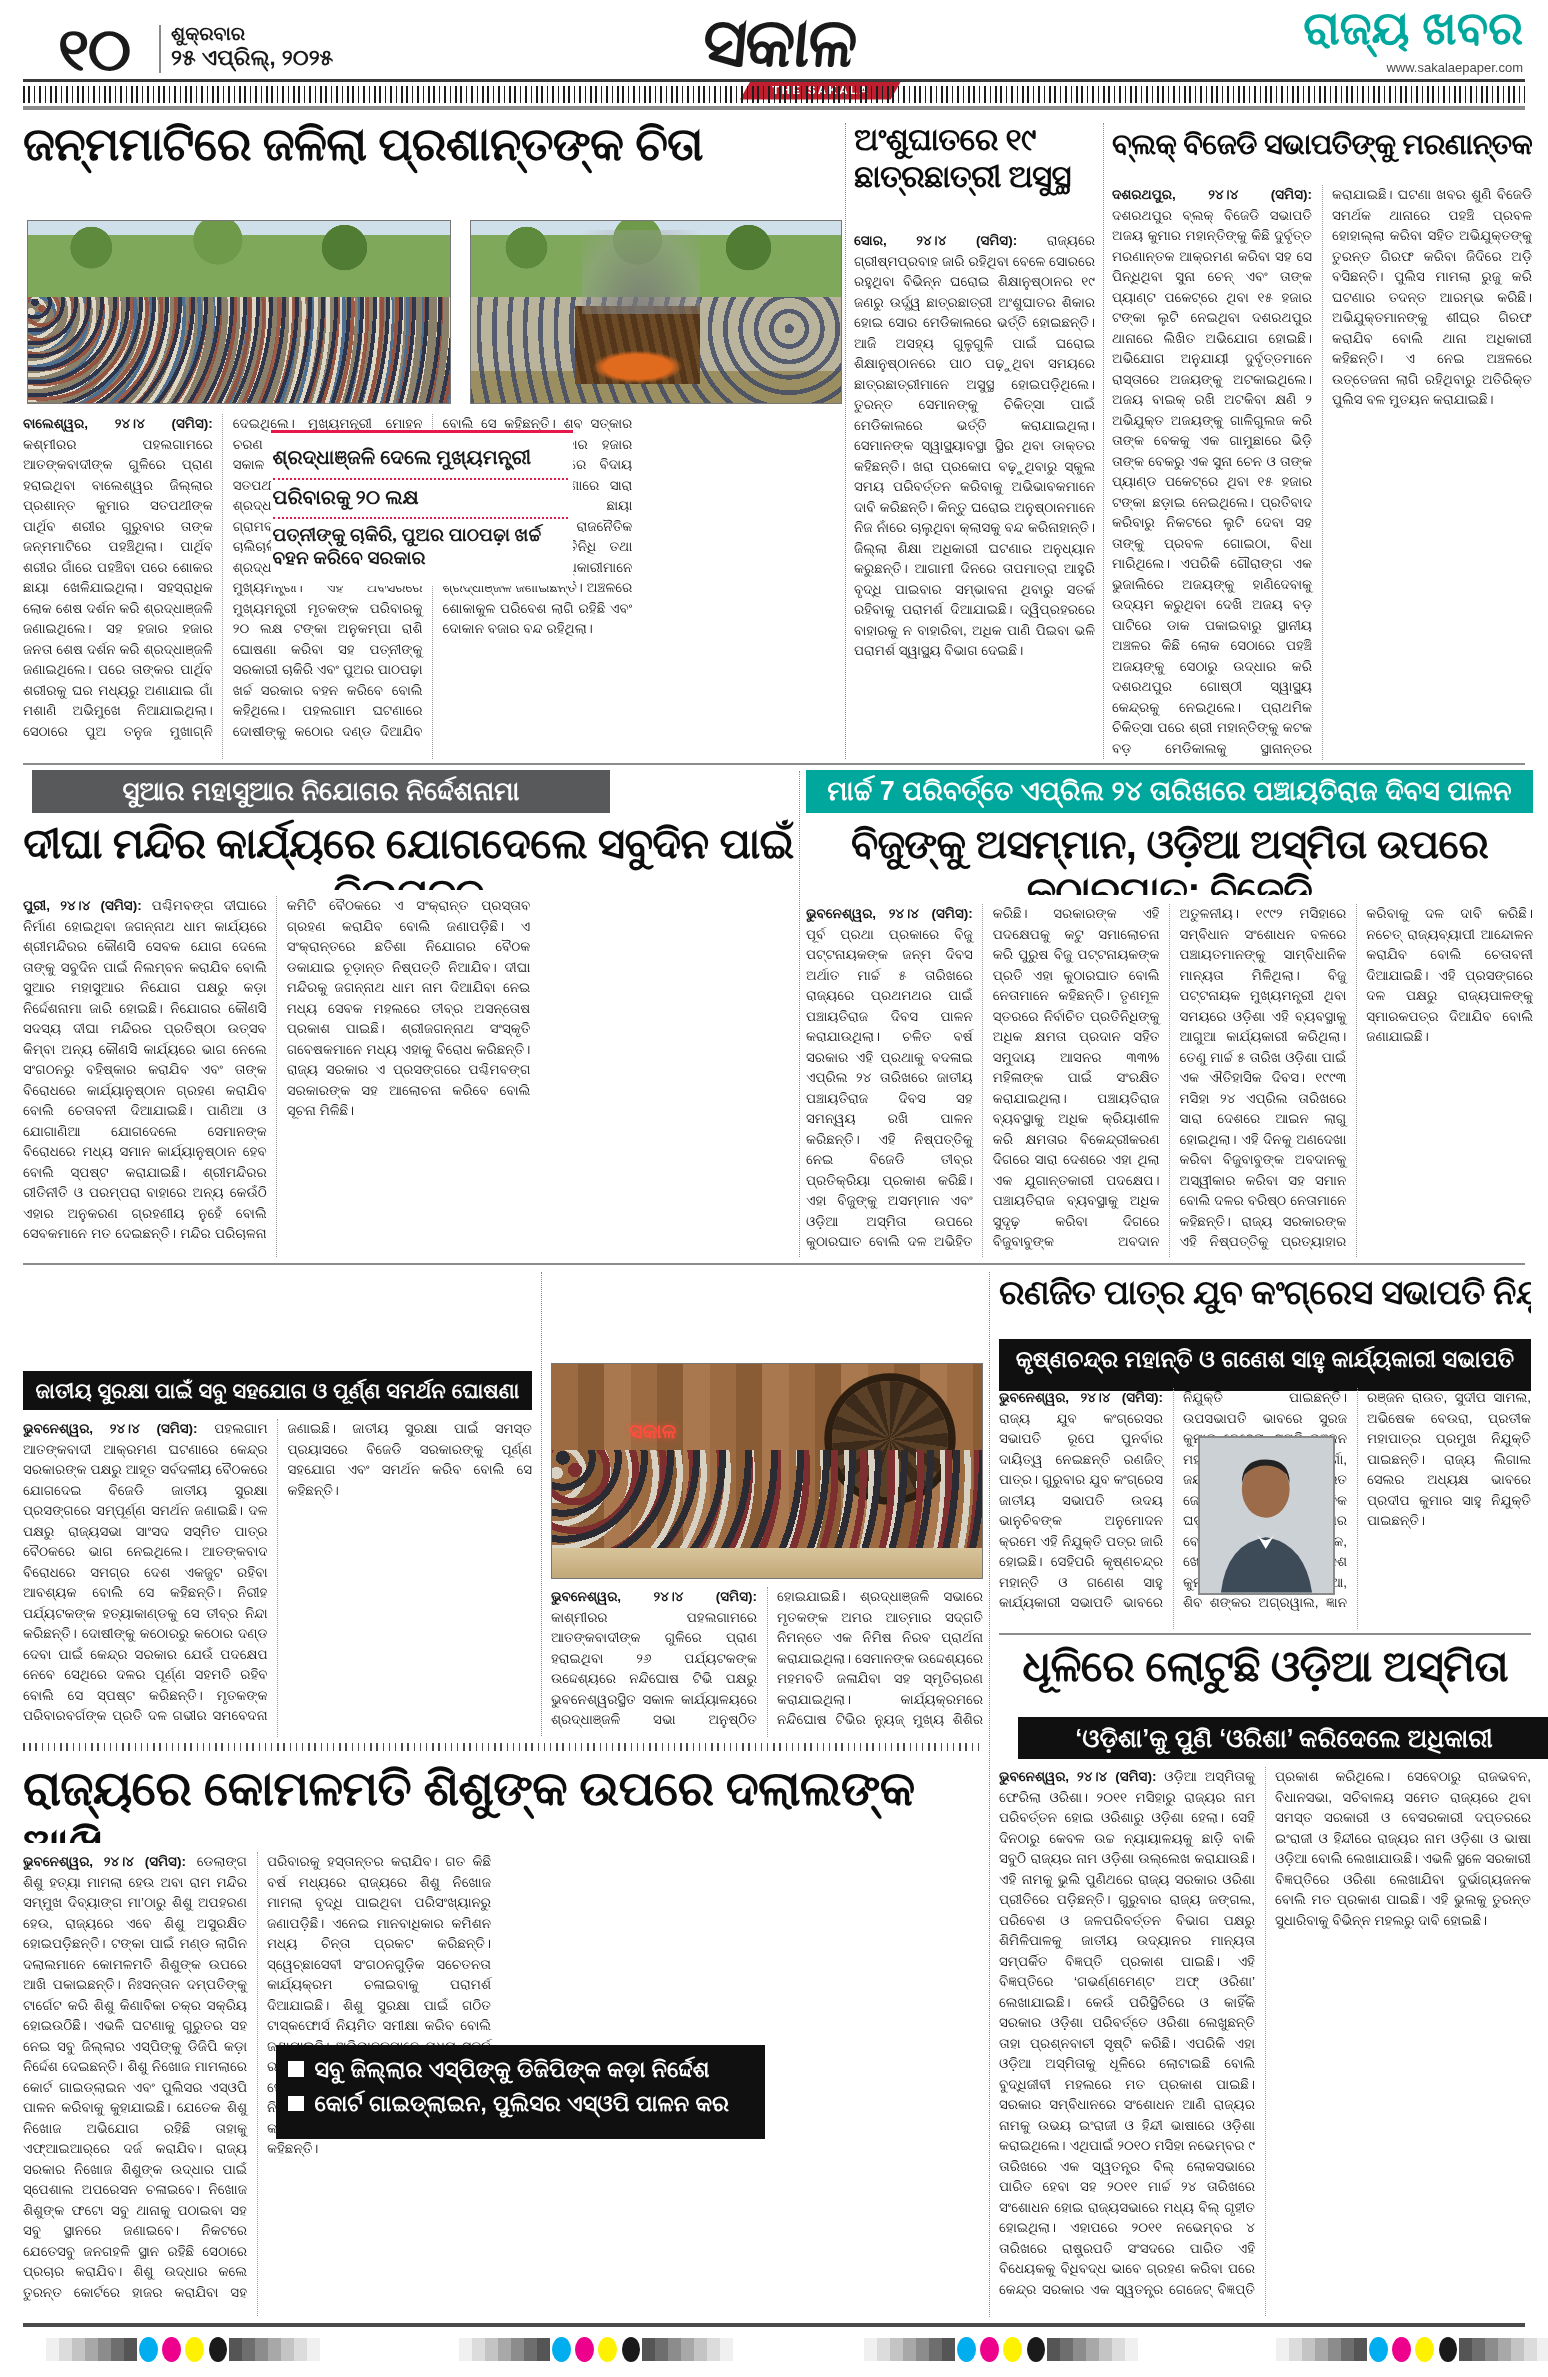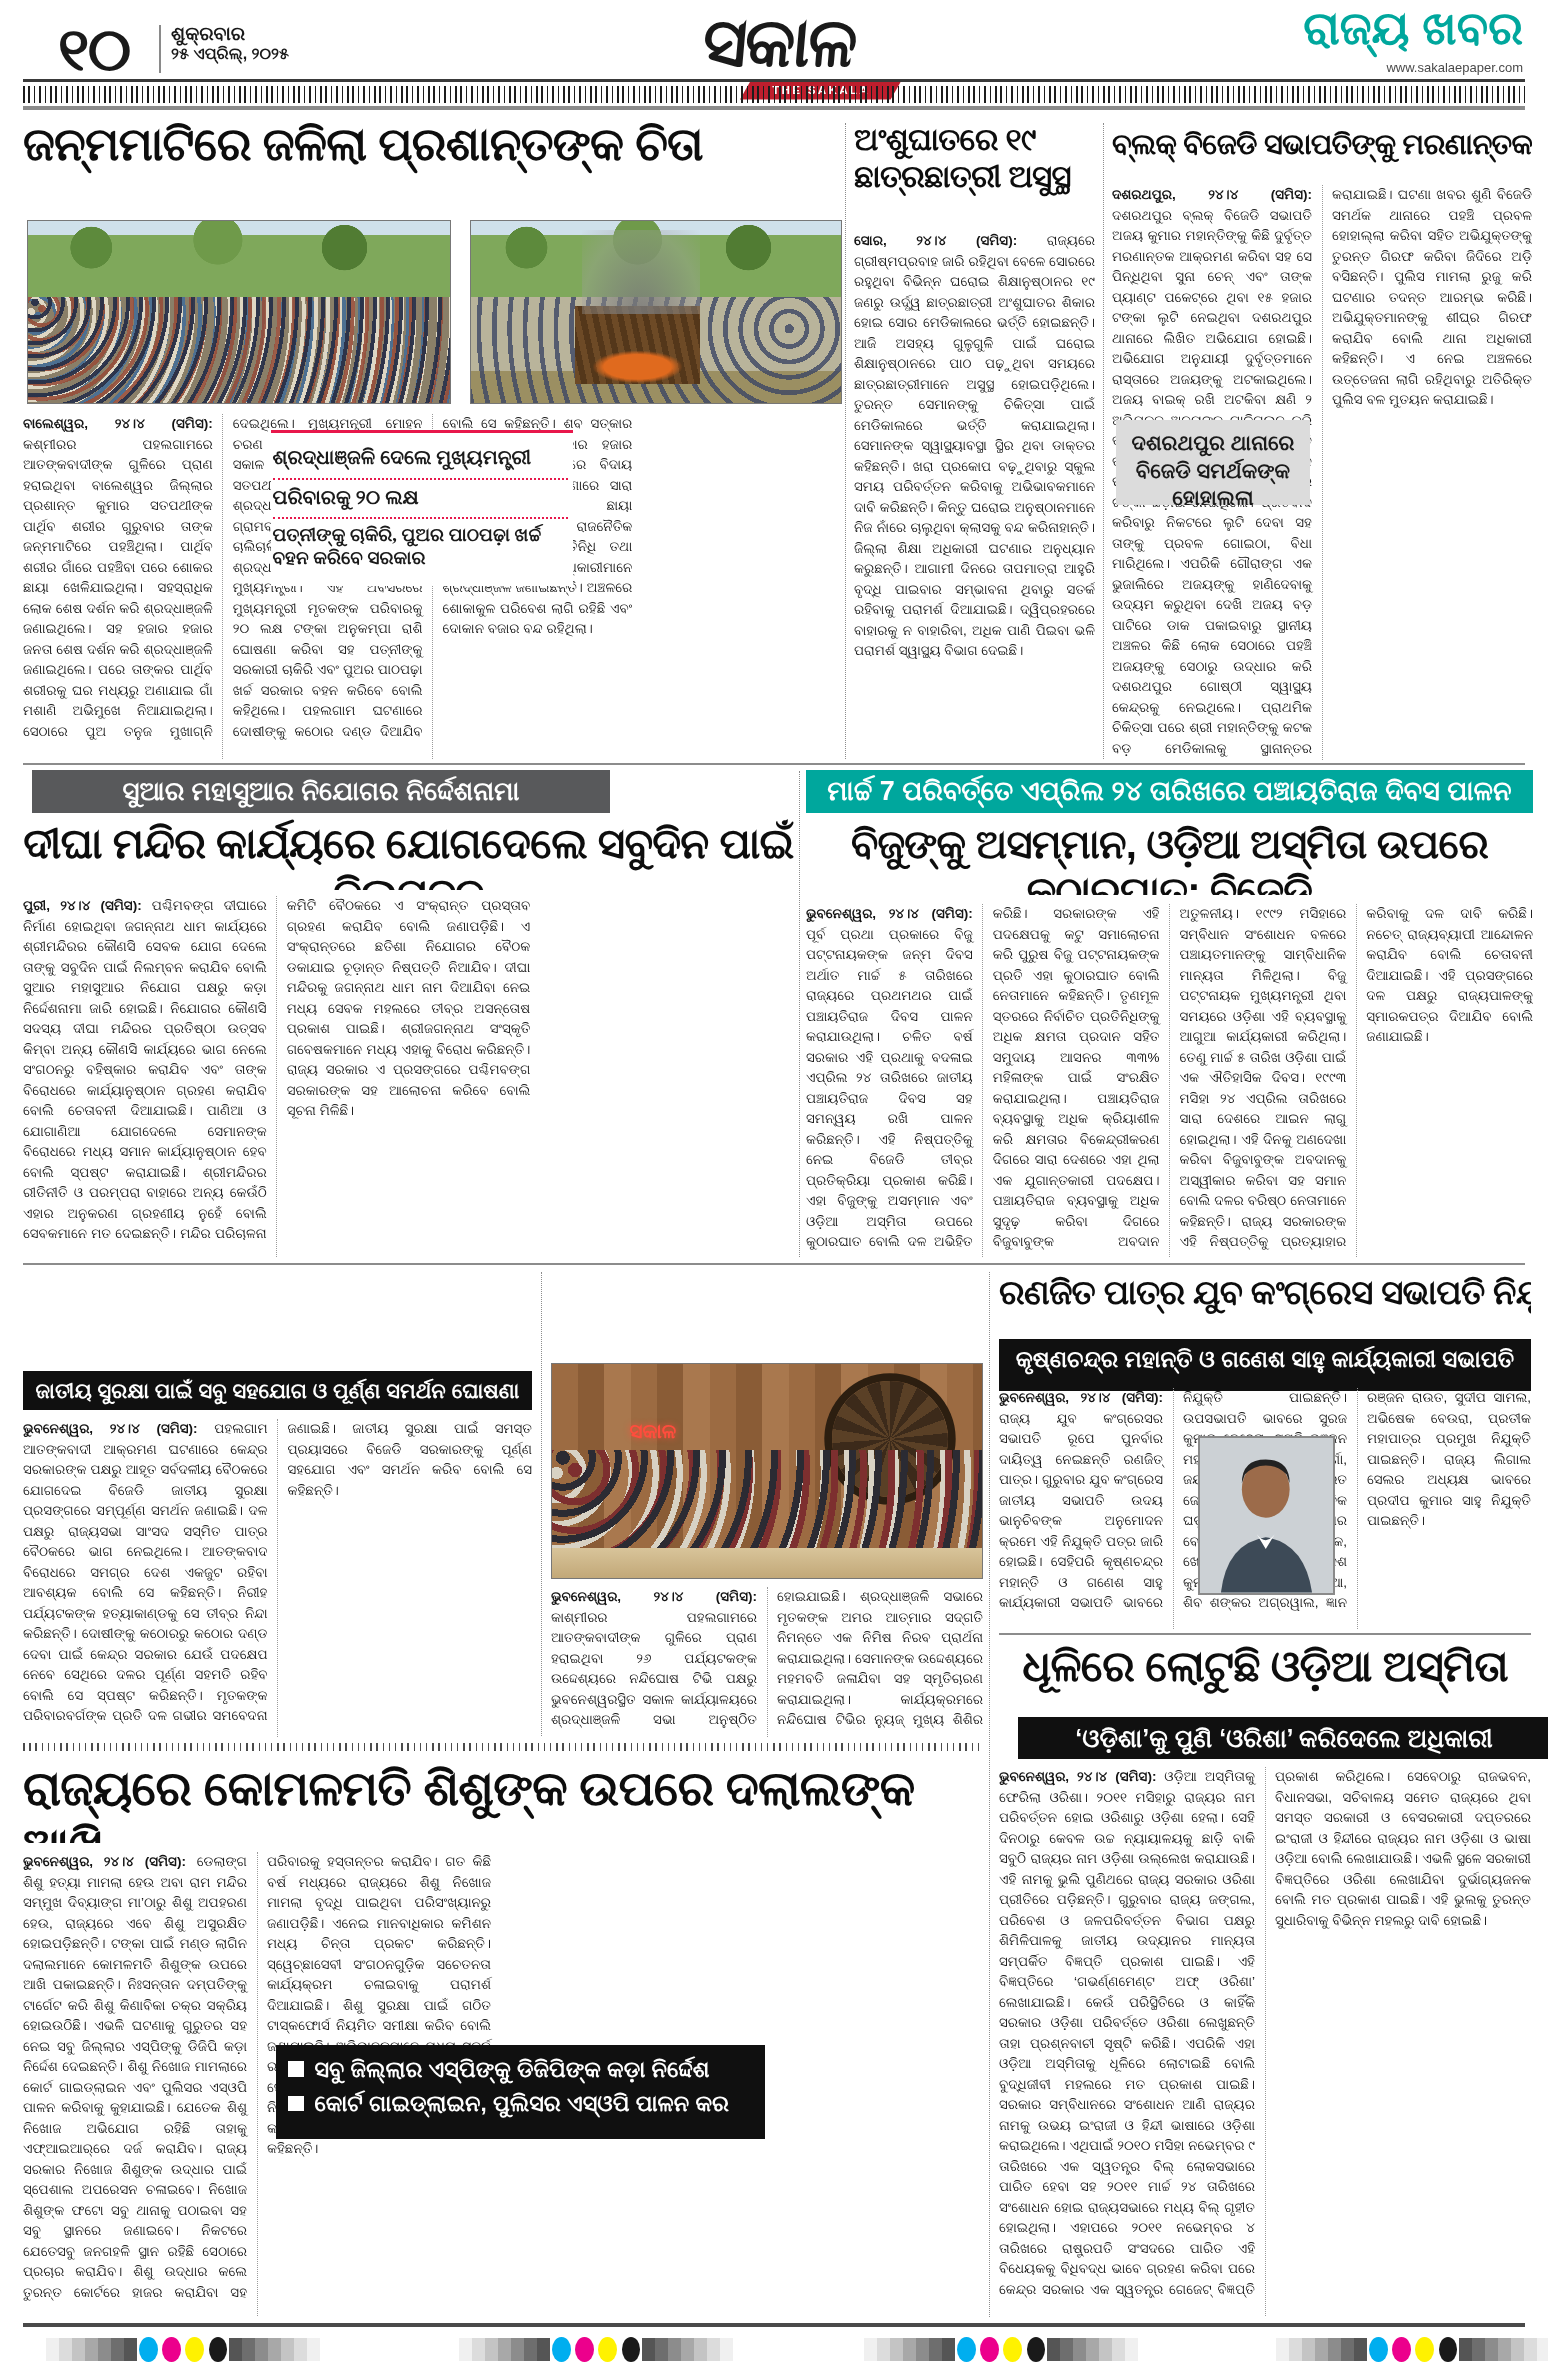--- a/index.html
+++ b/index.html
@@ -8,21 +8,21 @@
     position:relative; width:1548px; height:2377px; margin:0 auto;
     background:#ffffff; overflow:hidden;
     font-family:"Liberation Sans","DejaVu Sans",sans-serif; color:#1a1a1a;
   }
   .abs { position:absolute; }
 
   
   .pageno { font-size:60px; font-weight:800; letter-spacing:-1.5px; }
   .hd-divider { width:1.5px; background:#8a8a8a; }
   .daydate div:first-child { font-size:19px; font-weight:700; }
-  .daydate div:last-child  { font-size:16px; font-weight:800; }
+  .daydate div:last-child  { font-size:22px; font-weight:800; }
   .masthead { font-size:68px; font-weight:800; transform:skewX(-5deg); letter-spacing:-2.3px; white-space:nowrap; }
   .ribbon {
     background:#be1e2d; color:#fff; font-size:11.6px; font-weight:700; letter-spacing:2.3px;
     text-align:center; line-height:20px; clip-path:polygon(7% 0,100% 0,93% 100%,0 100%);
   }
   .section-title { font-size:46px; font-weight:800; color:#00a79d; white-space:nowrap; }
   .website { font-size:13px; color:#4a4a4a; }
   .rule-dark { background:#3a3a3a; }
   .rule-gray { background:#8c8c8c; }
   .ticks { background:repeating-linear-gradient(90deg,#1c1c1c 0 1.5px,transparent 1.5px 5.4px); }
@@ -153,21 +153,20 @@
   <div class="abs body-text" style="left:854px; top:231px; width:241px; height:528px;">
     <span class="dateline">ସୋର, ୨୪।୪ (ସମିସ):</span>
     <span>ରାଜ୍ୟରେ ଗ୍ରୀଷ୍ମପ୍ରବାହ ଜାରି ରହିଥିବା ବେଳେ ସୋରରେ ରହୁଥିବା ବିଭିନ୍ନ ଘରୋଇ ଶିକ୍ଷାନୁଷ୍ଠାନର ୧୯ ଜଣରୁ ଉର୍ଦ୍ଧ୍ୱ ଛାତ୍ରଛାତ୍ରୀ ଅଂଶୁଘାତର ଶିକାର ହୋଇ ସୋର ମେଡିକାଲରେ ଭର୍ତ୍ତି ହୋଇଛନ୍ତି। ଆଜି ଅସହ୍ୟ ଗୁଳୁଗୁଳି ପାଇଁ ଘରୋଇ ଶିକ୍ଷାନୁଷ୍ଠାନରେ ପାଠ ପଢ଼ୁଥିବା ସମୟରେ ଛାତ୍ରଛାତ୍ରୀମାନେ ଅସୁସ୍ଥ ହୋଇପଡ଼ିଥିଲେ। ତୁରନ୍ତ ସେମାନଙ୍କୁ ଚିକିତ୍ସା ପାଇଁ ମେଡିକାଲରେ ଭର୍ତ୍ତି କରାଯାଇଥିଲା। ସେମାନଙ୍କ ସ୍ୱାସ୍ଥ୍ୟାବସ୍ଥା ସ୍ଥିର ଥିବା ଡାକ୍ତର କହିଛନ୍ତି। ଖରା ପ୍ରକୋପ ବଢ଼ୁଥିବାରୁ ସ୍କୁଲ ସମୟ ପରିବର୍ତ୍ତନ କରିବାକୁ ଅଭିଭାବକମାନେ ଦାବି କରିଛନ୍ତି। କିନ୍ତୁ ଘରୋଇ ଅନୁଷ୍ଠାନମାନେ ନିଜ ନାଁରେ ଚାଲୁଥିବା କ୍ଲାସକୁ ବନ୍ଦ କରିନାହାନ୍ତି। ଜିଲ୍ଲା ଶିକ୍ଷା ଅଧିକାରୀ ଘଟଣାର ଅନୁଧ୍ୟାନ କରୁଛନ୍ତି। ଆଗାମୀ ଦିନରେ ତାପମାତ୍ରା ଆହୁରି ବୃଦ୍ଧି ପାଇବାର ସମ୍ଭାବନା ଥିବାରୁ ସତର୍କ ରହିବାକୁ ପରାମର୍ଶ ଦିଆଯାଇଛି। ଦ୍ୱିପ୍ରହରରେ ବାହାରକୁ ନ ବାହାରିବା, ଅଧିକ ପାଣି ପିଇବା ଭଳି ପରାମର୍ଶ ସ୍ୱାସ୍ଥ୍ୟ ବିଭାଗ ଦେଇଛି।</span>
   </div>
 
   <div class="abs headline" style="left:1112px; top:127px; width:420px; height:48px; font-size:29px; white-space:nowrap;">ବ୍ଲକ୍ ବିଜେଡି ସଭାପତିଙ୍କୁ ମରଣାନ୍ତକ ଆକ୍ରମଣ</div>
   <div class="abs body-text cols2" style="left:1112px; top:185px; width:420px; height:575px;">
     <span class="dateline">ଦଶରଥପୁର, ୨୪।୪ (ସମିସ):</span>
     <span>ଦଶରଥପୁର ବ୍ଲକ୍ ବିଜେଡି ସଭାପତି ଅଜୟ କୁମାର ମହାନ୍ତିଙ୍କୁ କିଛି ଦୁର୍ବୃତ୍ତ ମରଣାନ୍ତକ ଆକ୍ରମଣ କରିବା ସହ ସେ ପିନ୍ଧିଥିବା ସୁନା ଚେନ୍ ଏବଂ ତାଙ୍କ ପ୍ୟାଣ୍ଟ ପକେଟ୍‌ରେ ଥିବା ୧୫ ହଜାର ଟଙ୍କା ଲୁଟି ନେଇଥିବା ଦଶରଥପୁର ଥାନାରେ ଲିଖିତ ଅଭିଯୋଗ ହୋଇଛି। ଅଭିଯୋଗ ଅନୁଯାୟୀ ଦୁର୍ବୃତ୍ତମାନେ ରାସ୍ତାରେ ଅଜୟଙ୍କୁ ଅଟକାଇଥିଲେ। ଅଜୟ ବାଇକ୍ ରଖି ଅଟକିବା କ୍ଷଣି ୨ ଅଭିଯୁକ୍ତ ଅଜୟଙ୍କୁ ଗାଳିଗୁଲଜ କରି ତାଙ୍କ ବେକକୁ ଏକ ଗାମୁଛାରେ ଭିଡ଼ି ତାଙ୍କ ବେକରୁ ଏକ ସୁନା ଚେନ ଓ ତାଙ୍କ ପ୍ୟାଣ୍ଡ ପକେଟ୍‌ରେ ଥିବା ୧୫ ହଜାର ଟଙ୍କା ଛଡ଼ାଇ ନେଇଥିଲେ। ପ୍ରତିବାଦ କରିବାରୁ ନିକଟରେ ଲୁଟି ଦେବା ସହ ତାଙ୍କୁ ପ୍ରବଳ ଗୋଇଠା, ବିଧା ମାରିଥିଲେ। ଏପରିକି ଗୌରାଙ୍ଗ ଏକ ଭୁଜାଲିରେ ଅଜୟଙ୍କୁ ହାଣିଦେବାକୁ ଉଦ୍ୟମ କରୁଥିବା ଦେଖି ଅଜୟ ବଡ଼ ପାଟିରେ ଡାକ ପକାଇବାରୁ ସ୍ଥାନୀୟ ଅଞ୍ଚଳର କିଛି ଲୋକ ସେଠାରେ ପହଞ୍ଚି ଅଜୟଙ୍କୁ ସେଠାରୁ ଉଦ୍ଧାର କରି ଦଶରଥପୁର ଗୋଷ୍ଠୀ ସ୍ୱାସ୍ଥ୍ୟ କେନ୍ଦ୍ରକୁ ନେଇଥିଲେ। ପ୍ରାଥମିକ ଚିକିତ୍ସା ପରେ ଶ୍ରୀ ମହାନ୍ତିଙ୍କୁ କଟକ ବଡ଼ ମେଡିକାଲକୁ ସ୍ଥାନାନ୍ତର କରାଯାଇଛି। ଘଟଣା ଖବର ଶୁଣି ବିଜେଡି ସମର୍ଥକ ଥାନାରେ ପହଞ୍ଚି ପ୍ରବଳ ହୋହାଲ୍ଲା କରିବା ସହିତ ଅଭିଯୁକ୍ତଙ୍କୁ ତୁରନ୍ତ ଗିରଫ କରିବା ଜିଦିରେ ଅଡ଼ି ବସିଛନ୍ତି। ପୁଲିସ ମାମଲା ରୁଜୁ କରି ଘଟଣାର ତଦନ୍ତ ଆରମ୍ଭ କରିଛି। ଅଭିଯୁକ୍ତମାନଙ୍କୁ ଶୀଘ୍ର ଗିରଫ କରାଯିବ ବୋଲି ଥାନା ଅଧିକାରୀ କହିଛନ୍ତି। ଏ ନେଇ ଅଞ୍ଚଳରେ ଉତ୍ତେଜନା ଲାଗି ରହିଥିବାରୁ ଅତିରିକ୍ତ ପୁଲିସ ବଳ ମୁତୟନ କରାଯାଇଛି।</span>
   </div>
-  <div class="abs inset-gray" style="left:1116px; top:420px; width:194px; height:85px; font-size:21px;">ଦଶରଥପୁର ଥାନାରେ ବିଜେଡି ସମର୍ଥକଙ୍କ ହୋହାଲ୍ଲା</div>
 
   <div class="abs vdot" style="left:845px; top:123px; height:636px;"></div>
   <div class="abs vdot" style="left:1103px; top:123px; height:636px;"></div>
   <div class="abs hrule" style="left:23px; right:23px; top:763px;"></div>
 
   <div class="abs kicker-dark" style="left:32px; top:770px; width:578px; height:43px; font-size:26px; line-height:43px;">ସୁଆର ମହାସୁଆର ନିଯୋଗର ନିର୍ଦ୍ଦେଶନାମା</div>
   <div class="abs headline centered" style="left:23px; top:819px; width:771px; height:71px; font-size:42px;">ଦୀଘା ମନ୍ଦିର କାର୍ଯ୍ୟରେ ଯୋଗଦେଲେ ସବୁଦିନ ପାଇଁ ନିଲମ୍ବନ</div>
   <div class="abs body-text cols3" style="left:23px; top:896px; width:771px; height:361px;">
     <span class="dateline">ପୁରୀ, ୨୪।୪ (ସମିସ):</span>
     <span>ପଶ୍ଚିମବଙ୍ଗ ଦୀଘାରେ ନିର୍ମାଣ ହୋଇଥିବା ଜଗନ୍ନାଥ ଧାମ କାର୍ଯ୍ୟରେ ଶ୍ରୀମନ୍ଦିରର କୌଣସି ସେବକ ଯୋଗ ଦେଲେ ତାଙ୍କୁ ସବୁଦିନ ପାଇଁ ନିଲମ୍ବନ କରାଯିବ ବୋଲି ସୁଆର ମହାସୁଆର ନିଯୋଗ ପକ୍ଷରୁ କଡ଼ା ନିର୍ଦ୍ଦେଶନାମା ଜାରି ହୋଇଛି। ନିଯୋଗର କୌଣସି ସଦସ୍ୟ ଦୀଘା ମନ୍ଦିରର ପ୍ରତିଷ୍ଠା ଉତ୍ସବ କିମ୍ବା ଅନ୍ୟ କୌଣସି କାର୍ଯ୍ୟରେ ଭାଗ ନେଲେ ସଂଗଠନରୁ ବହିଷ୍କାର କରାଯିବ ଏବଂ ତାଙ୍କ ବିରୋଧରେ କାର୍ଯ୍ୟାନୁଷ୍ଠାନ ଗ୍ରହଣ କରାଯିବ ବୋଲି ଚେତାବନୀ ଦିଆଯାଇଛି। ପାଣିଆ ଓ ଯୋଗାଣିଆ ଯୋଗଦେଲେ ସେମାନଙ୍କ ବିରୋଧରେ ମଧ୍ୟ ସମାନ କାର୍ଯ୍ୟାନୁଷ୍ଠାନ ହେବ ବୋଲି ସ୍ପଷ୍ଟ କରାଯାଇଛି। ଶ୍ରୀମନ୍ଦିରର ରୀତିନୀତି ଓ ପରମ୍ପରା ବାହାରେ ଅନ୍ୟ କେଉଁଠି ଏହାର ଅନୁକରଣ ଗ୍ରହଣୀୟ ନୁହେଁ ବୋଲି ସେବକମାନେ ମତ ଦେଇଛନ୍ତି। ମନ୍ଦିର ପରିଚାଳନା କମିଟି ବୈଠକରେ ଏ ସଂକ୍ରାନ୍ତ ପ୍ରସ୍ତାବ ଗ୍ରହଣ କରାଯିବ ବୋଲି ଜଣାପଡ଼ିଛି। ଏ ସଂକ୍ରାନ୍ତରେ ଛତିଶା ନିଯୋଗର ବୈଠକ ଡକାଯାଇ ଚୂଡ଼ାନ୍ତ ନିଷ୍ପତ୍ତି ନିଆଯିବ। ଦୀଘା ମନ୍ଦିରକୁ ଜଗନ୍ନାଥ ଧାମ ନାମ ଦିଆଯିବା ନେଇ ମଧ୍ୟ ସେବକ ମହଲରେ ତୀବ୍ର ଅସନ୍ତୋଷ ପ୍ରକାଶ ପାଇଛି। ଶ୍ରୀଜଗନ୍ନାଥ ସଂସ୍କୃତି ଗବେଷକମାନେ ମଧ୍ୟ ଏହାକୁ ବିରୋଧ କରିଛନ୍ତି। ରାଜ୍ୟ ସରକାର ଏ ପ୍ରସଙ୍ଗରେ ପଶ୍ଚିମବଙ୍ଗ ସରକାରଙ୍କ ସହ ଆଲୋଚନା କରିବେ ବୋଲି ସୂଚନା ମିଳିଛି।</span>

